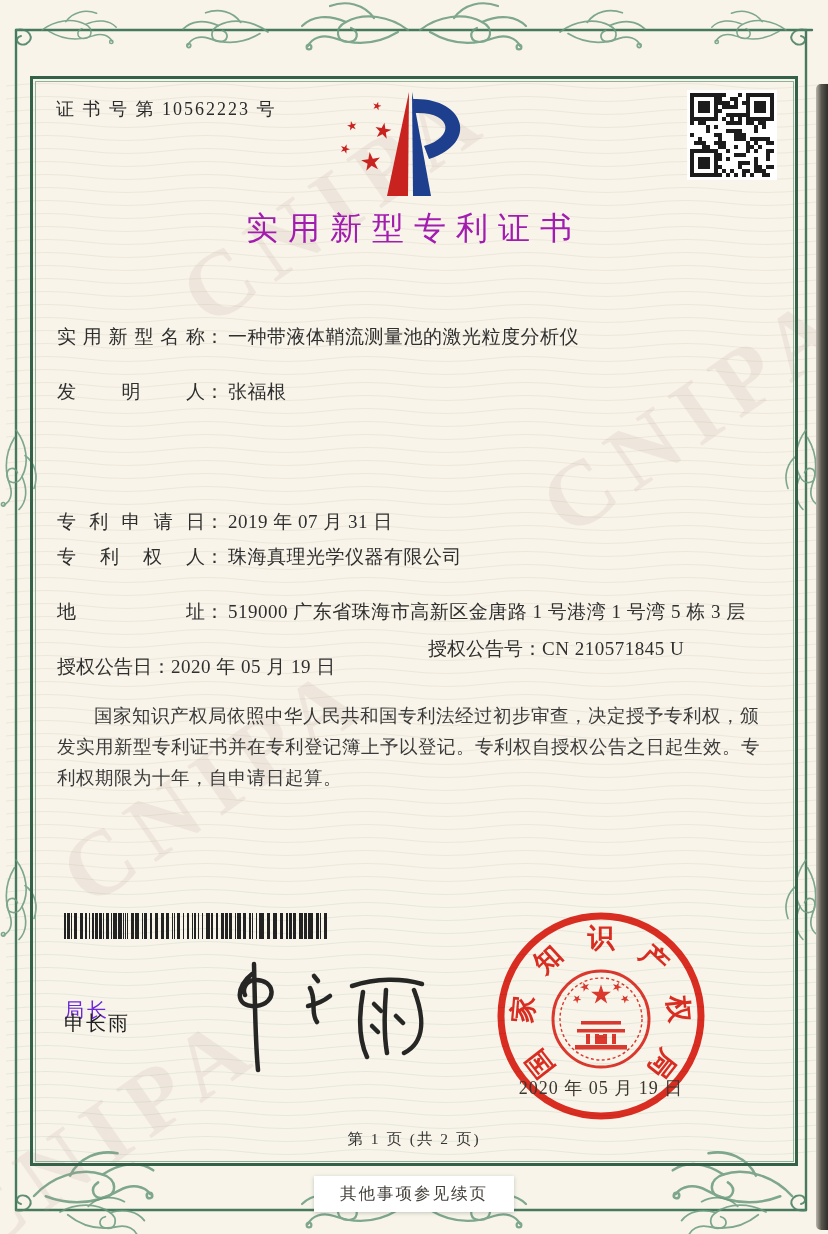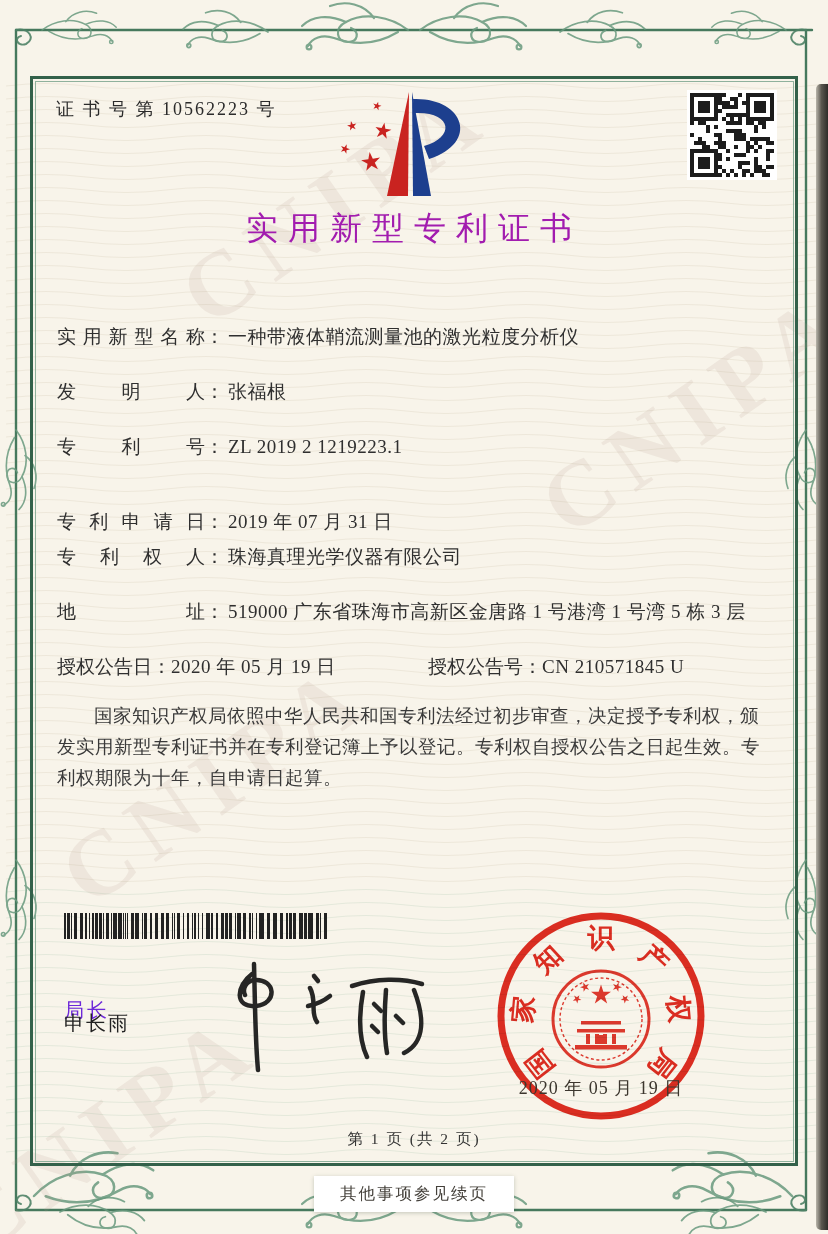--- a/index.html
+++ b/index.html
@@ -431,37 +431,34 @@
   </div>
 
   <div id="title" class="abs">实用新型专利证书</div>
 
   <div class="abs frow" style="top:324px;">
     <span class="flabel">实用新型名称</span><span class="fcolon">：</span><span class="fvalue">一种带液体鞘流测量池的激光粒度分析仪</span>
   </div>
   <div class="abs frow" style="top:379px;">
     <span class="flabel">发明人</span><span class="fcolon">：</span><span class="fvalue">张福根</span>
   </div>
-  <div class="abs frow" style="top:434px;">
-    <span class="flabel">专利号</span><span class="fcolon">：</span><span class="fvalue">ZL 2019 2 1219223.1</span>
-  </div>
   <div class="abs frow" style="top:489px;margin-top:20px;">
     <span class="flabel">专利申请日</span><span class="fcolon">：</span><span class="fvalue">2019 年 07 月 31 日</span>
   </div>
   <div class="abs frow" style="top:544px;">
     <span class="flabel">专利权人</span><span class="fcolon">：</span><span class="fvalue">珠海真理光学仪器有限公司</span>
   </div>
   <div class="abs frow" style="top:599px;">
     <span class="flabel">地址</span><span class="fcolon">：</span><span class="fvalue">519000 广东省珠海市高新区金唐路 1 号港湾 1 号湾 5 栋 3 层</span>
   </div>
 
   <div class="abs frow" style="top:654px;">
     <span>授权公告日</span><span>：</span><span class="fvalue">2020 年 05 月 19 日</span>
   </div>
-  <div class="abs frow" style="left:428px;top:654px;font-family:Liberation Serif, serif;">
+  <div class="abs frow" style="left:428px;top:636px;font-family:Liberation Serif, serif;">
     <span>授权公告号</span><span>：</span><span class="fvalue">CN 210571845 U</span>
   </div>
 
   <div id="paras" class="abs">
     <p>国家知识产权局依照中华人民共和国专利法经过初步审查，决定授予专利权，颁发实用新型专利证书并在专利登记簿上予以登记。专利权自授权公告之日起生效。专利权期限为十年，自申请日起算。</p>
   </div>
 
   <svg id="barcode-svg" class="abs" style="left:64px;top:913px;" width="268" height="27" viewBox="0 0 268 27">
       <rect x="0" y="0" width="2" height="26" fill="#222"></rect>
       <rect x="3" y="0" width="3" height="26" fill="#222"></rect>

